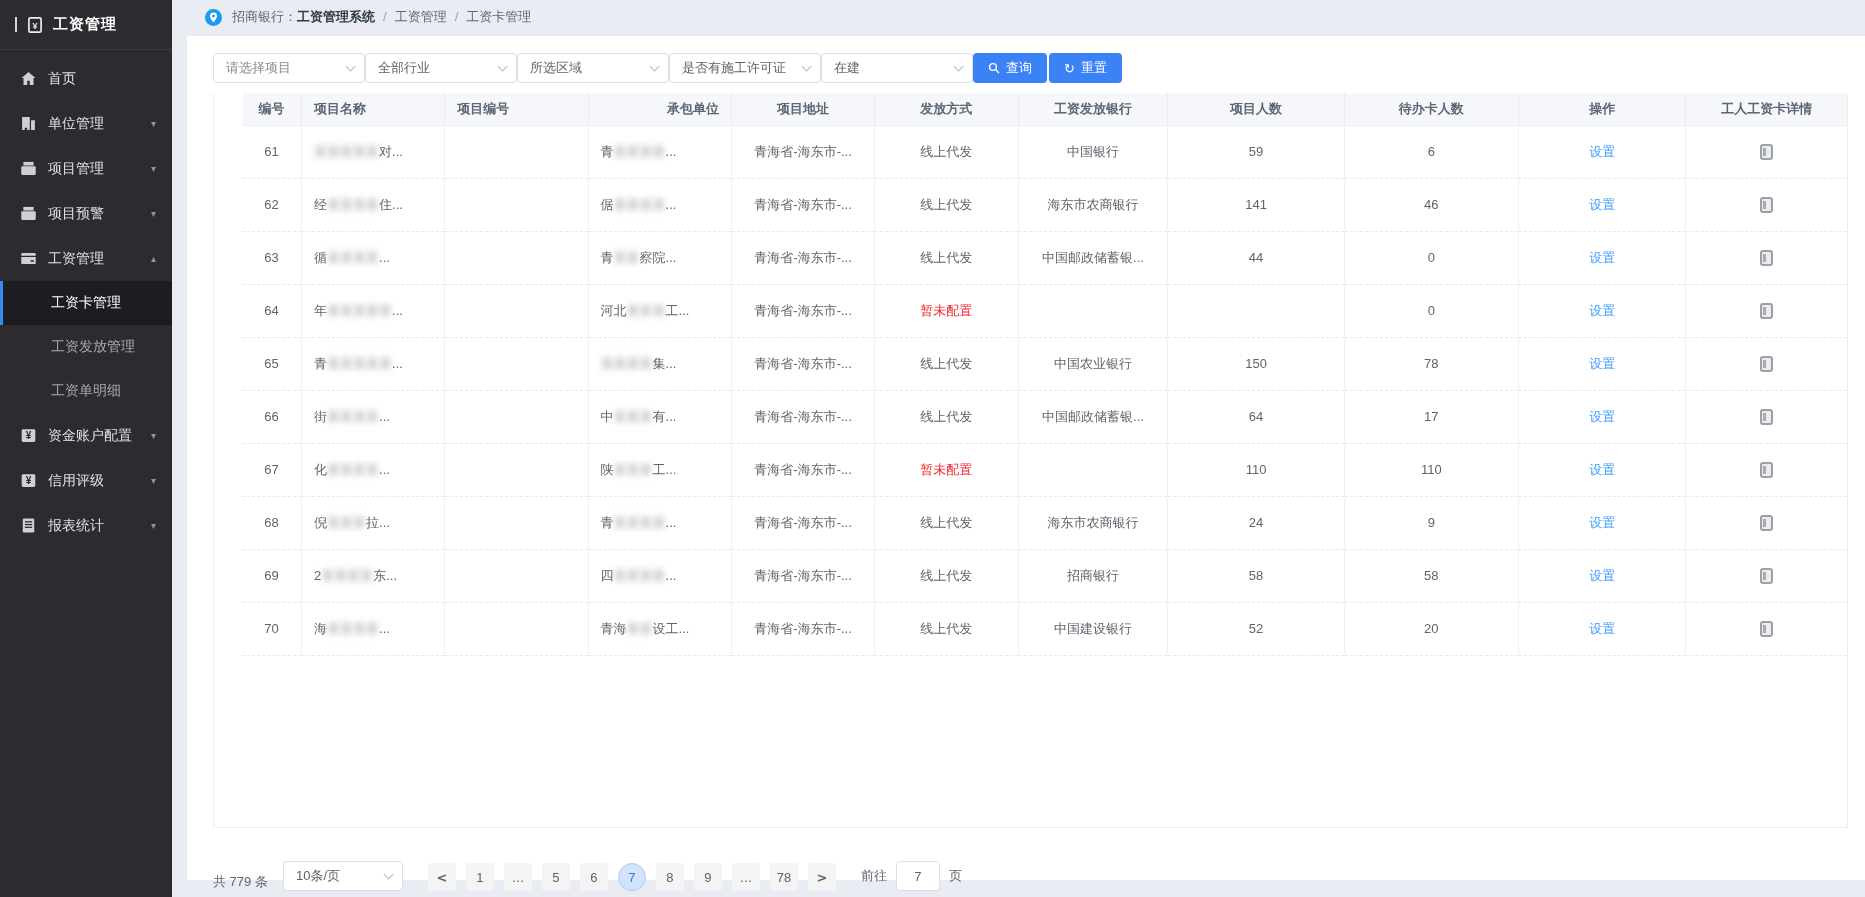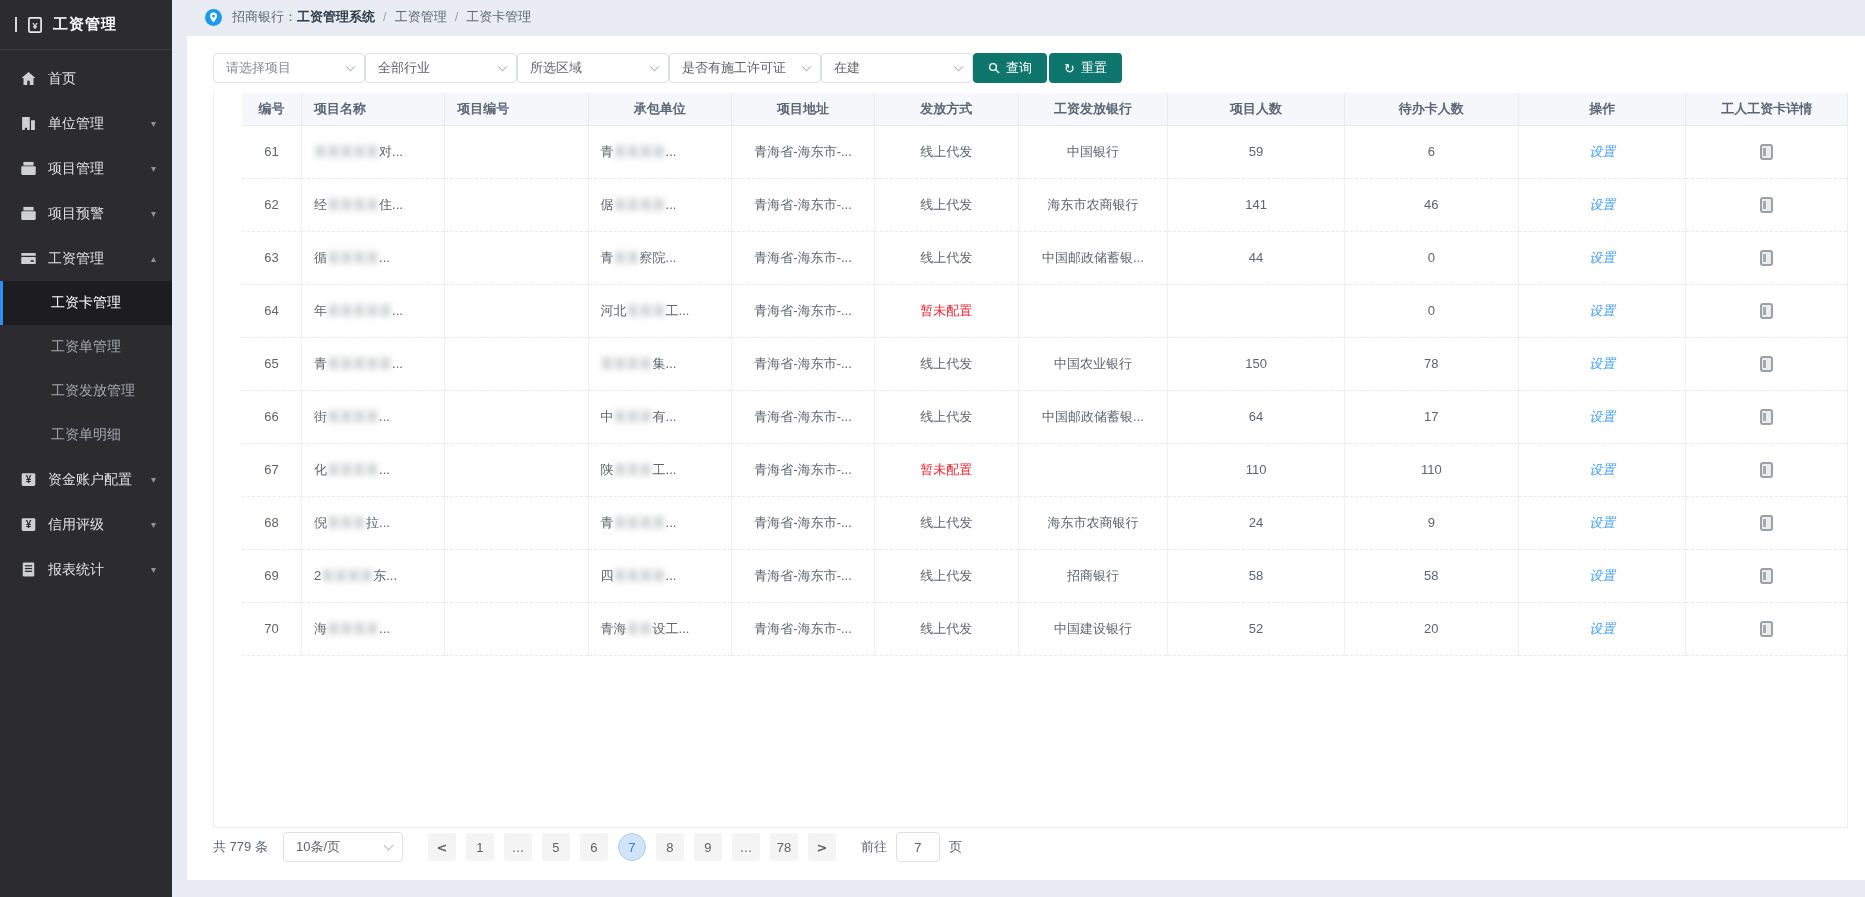--- a/index.html
+++ b/index.html
@@ -34,43 +34,43 @@
   .crumb-seg { color:#5d6877; }
   .panel { position:absolute; left:15px; right:0; top:36px; bottom:17px; background:#ffffff; }
   
   .filters { display:flex; align-items:center; padding:17px 0 0 26px; }
   .select { width:152px; height:30px; border:1px solid #dcdfe6; border-radius:4px; background:#fff;
             display:flex; align-items:center; justify-content:space-between; padding:0 10px 0 12px;
             font-size:13px; color:#606266; cursor:pointer; }
   .sel-val.muted { color:#868c94; }
   .chev { width:7px; height:7px; border-right:1.3px solid #b4b9c2; border-bottom:1.3px solid #b4b9c2;
           transform:rotate(45deg); margin-top:-4px; flex:none; }
-  .btn { height:30px; border:none; border-radius:4px; background:#0f766e; color:#fff; font-size:13px;
+  .btn { height:30px; border:none; border-radius:4px; background:#3b82f6; color:#fff; font-size:13px;
          display:inline-flex; align-items:center; gap:6px; padding:0 15px; cursor:pointer; }
   .btn + .btn { margin-left:2px; }
   .btn .bicon { display:flex; font-size:13px; line-height:1; }
   
   .table-wrap { margin:10px 17px 0 26px; height:735px; border:1px solid #ebeef2; border-top:none; overflow:hidden;padding-left:28px; }
   table { width:100%; border-collapse:collapse; table-layout:fixed; }
   th { height:32px; background:#f6f7fa; font-size:13px; color:#5b6775; font-weight:bold;
        border-bottom:1px solid #e8ebef; border-right:1px solid #e8ebef; padding:0 12px; text-align:center; }
   th:last-child { border-right:none; }
   td { height:53px; font-size:13px; color:#5f646b; text-align:center;
        border-bottom:1px dashed #e5e8ec; border-right:1px solid #eef0f3; padding:0 12px;
        overflow:hidden; white-space:nowrap; }
   td:last-child { border-right:none; }
   .tl { text-align:left; }
   .blur { filter:blur(3px); color:#9b9ea3; }
-  .link { color:#409eff; cursor:pointer;font-style:italic; }
+  .link { color:#409eff; cursor:pointer; }
   .danger { color:#f5222d; }
   .card-icon { display:inline-block; width:13px; height:16px; border:2px solid #9b9fa6; border-radius:3px;
                background:#ececee; position:relative; vertical-align:middle; cursor:pointer; }
   .card-icon::after { content:''; position:absolute; left:1px; top:2px; width:3px; height:8px; background:#a7abb1; }
   
-  .pager { display:flex; align-items:center; margin:4px 0 0 26px; font-size:13px; color:#5f6670; }
+  .pager { display:flex; align-items:flex-end; margin:33px 0 0 26px; font-size:13px; color:#5f6670; }
   .total { margin-right:15px; }
   .size-select { width:120px; margin-right:20px; }
   .page-btn { min-width:28px; height:28px; background:#f4f4f5; border-radius:3px; display:flex; align-items:center;
               justify-content:center; margin:0 5px; color:#606266; font-size:13px; cursor:pointer; padding:0 4px; }
   .page-btn.arrow { font-family:"DejaVu Sans", sans-serif; font-weight:bold; color:#606266; }
   .page-btn.active { background:#d2e4f9; color:#3a7bd5; border:1px solid #a9cdf4; border-radius:50%; width:28px; }
   .jump { display:flex; align-items:center; margin-left:20px; gap:9px; }
   .jump-input { width:44px; height:30px; border:1px solid #dcdfe6; border-radius:4px; text-align:center;
                 font-size:13px; color:#606266; outline:none; }
 </style>
@@ -133,23 +133,20 @@
             <path d="M2 2.8h12a.8.8 0 0 1 .8.8v1.8H1.2V3.6a.8.8 0 0 1 .8-.8z"></path>
             <path d="M1.2 6.6h13.6v5.8a.8.8 0 0 1-.8.8H2a.8.8 0 0 1-.8-.8V6.6z"></path>
             <rect x="10" y="9.6" width="3" height="1.5" fill="#2b2b30"></rect>
           </svg>
         </span>
        <span class="mi-label">工资管理</span>
        <span class="mi-arrow">▴</span>
      </div>
       <div class="submenu-item active">
          <span>工资卡管理</span>
-       </div>
-      <div class="submenu-item">
-         <span>工资单管理</span>
        </div>
       <div class="submenu-item">
          <span>工资发放管理</span>
        </div>
       <div class="submenu-item">
          <span>工资单明细</span>
        </div>
       <div class="menu-item">
        <span class="mi-icon">
           <svg viewBox="0 0 16 16">
@@ -250,21 +247,21 @@
             <col style="width:160px">
             <col style="width:158px">
             <col style="width:152px">
             <col style="width:146px">
           </colgroup>
         <thead>
             <tr id="thead-row">
               <th style="text-align:center">编号</th>
               <th style="text-align:left">项目名称</th>
               <th style="text-align:left">项目编号</th>
-              <th style="text-align:center">承包单位</th>
+              <th style="text-align:right">承包单位</th>
               <th style="text-align:center">项目地址</th>
               <th style="text-align:center">发放方式</th>
               <th style="text-align:center">工资发放银行</th>
               <th style="text-align:center">项目人数</th>
               <th style="text-align:center">待办卡人数</th>
               <th style="text-align:center">操作</th>
               <th style="text-align:center">工人工资卡详情</th>
             </tr>
           </thead>
         <tbody id="tbody">

